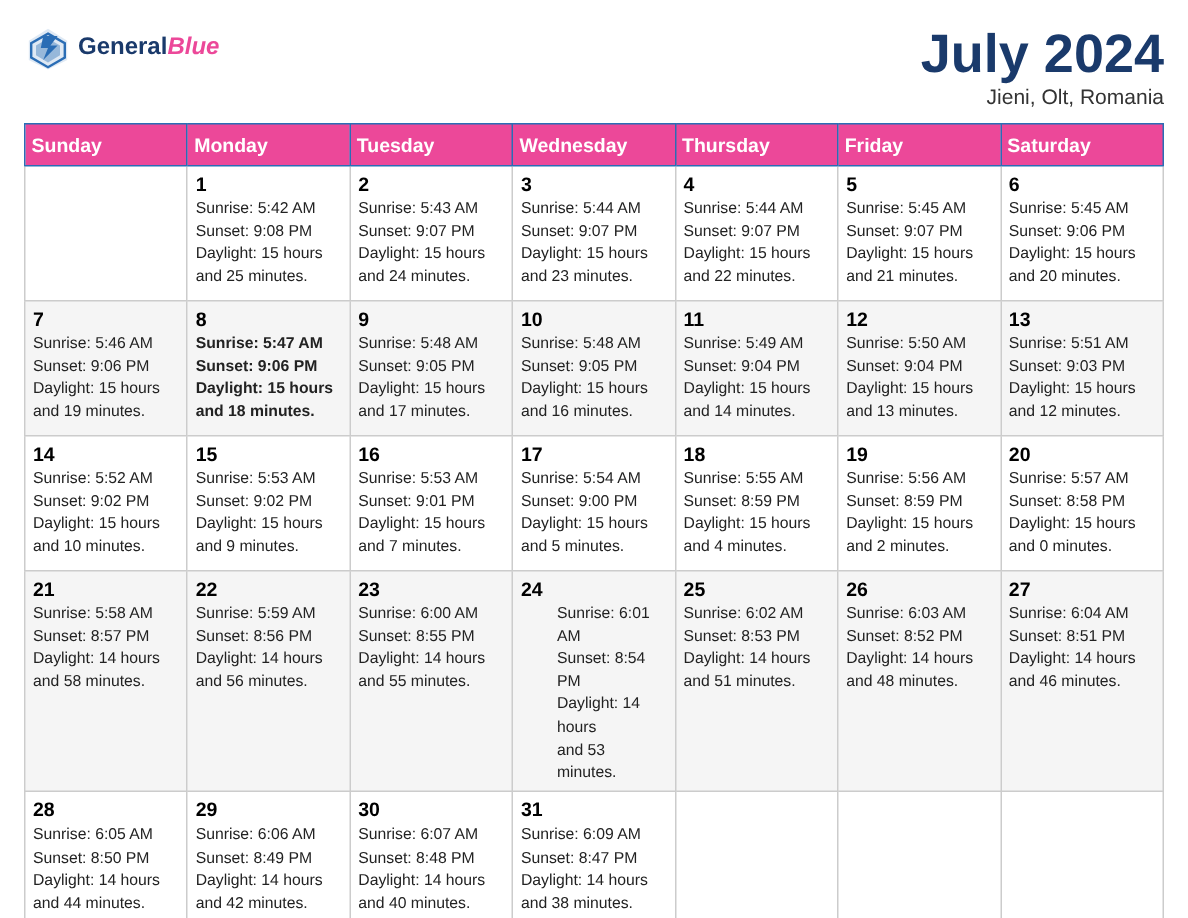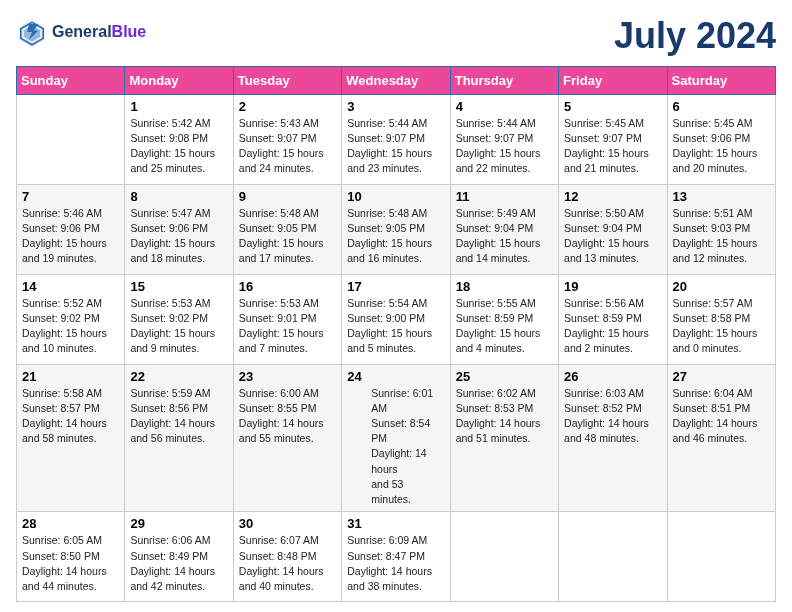--- a/index.html
+++ b/index.html
@@ -89,26 +89,27 @@
   <div class="logo">
     <svg class="logo-icon" viewBox="0 0 40 40">
       <polygon points="20,4 36,14 36,30 20,38 4,30 4,14" fill="#2a6db5" opacity="0.15"></polygon>
       <polygon points="20,8 34,16 34,28 20,36 6,28 6,16" fill="none" stroke="#2a6db5" stroke-width="2"></polygon>
       <polygon points="20,12 30,18 30,26 20,32 10,26 10,18" fill="#2a6db5" opacity="0.4"></polygon>
 
       <path d="M16,10 L28,10 L22,18 L28,18 L16,30 L20,20 L14,20 Z" fill="#2a6db5"></path>
     </svg>
     <div>
       <div style="font-size:16px;font-weight:bold;color:#1a3a6b;line-height:1.1;">
-        <span>General</span><span style="color:#6d28d9;">Blue</span>
+        <span>General</span><span style="color:#ec4899;font-style:italic;">Blue</span>
       </div>
     </div>
   </div>
   <div class="title-block">
     <div class="month-title">July 2024</div>
+    <div class="location">Jieni, Olt, Romania</div>
   </div>
 </div>
 
 <table>
   <thead>
     <tr>
     <th>Sunday</th>
         <th>Monday</th>
         <th>Tuesday</th>
         <th>Wednesday</th>
@@ -166,21 +167,21 @@
       <tr>
         <td>
           <span class="day-num">7</span>
           <div class="cell-info" style="white-space: pre-line;">Sunrise: 5:46 AM
 Sunset: 9:06 PM
 Daylight: 15 hours
 and 19 minutes.</div>
         </td>
         <td>
           <span class="day-num">8</span>
-          <div class="cell-info" style="white-space: pre-line;">Sunrise: 5:47 AM
+          <div class="cell-info" style="white-space: pre-line; font-weight: bold;">Sunrise: 5:47 AM
 Sunset: 9:06 PM
 Daylight: 15 hours
 and 18 minutes.</div>
         </td>
         <td>
           <span class="day-num">9</span>
           <div class="cell-info" style="white-space: pre-line;">Sunrise: 5:48 AM
 Sunset: 9:05 PM
 Daylight: 15 hours
 and 17 minutes.</div>

